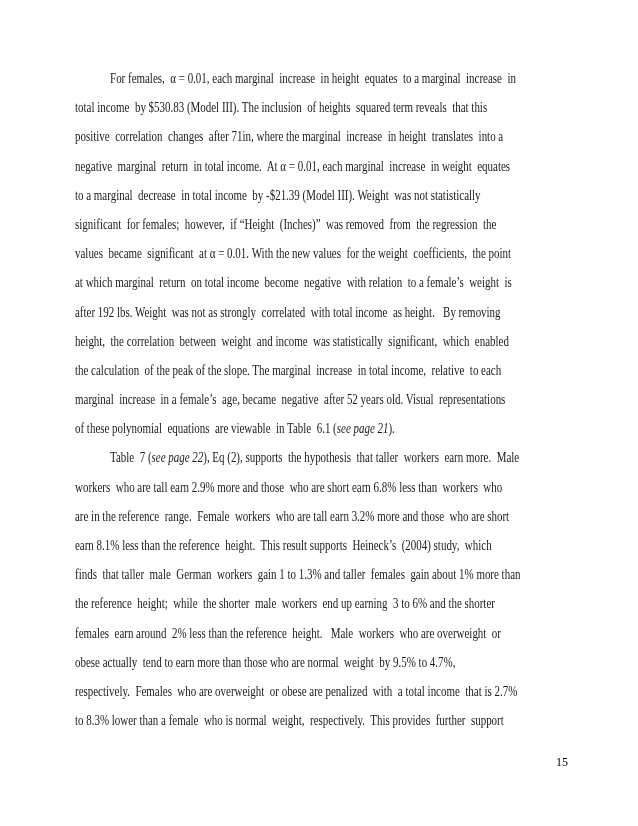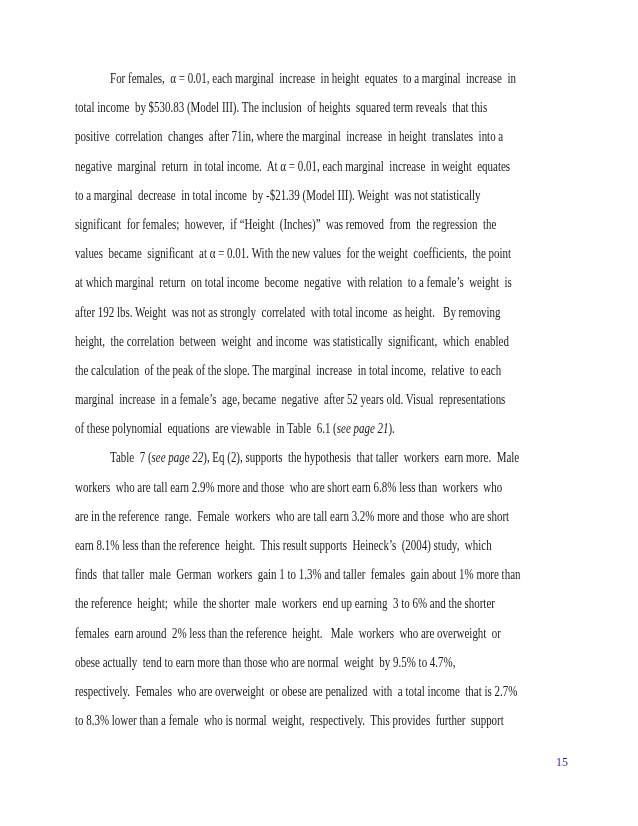--- a/index.html
+++ b/index.html
@@ -33,21 +33,21 @@
     letter-spacing: 0px;
   }
   .line.indent { padding-left: 48px; }
   .i { font-style: italic; }
   .page-number {
     position: absolute;
     right: 70px;
     top: 754px;
     font-size: 12px;
     line-height: 16px;
-    color: #4c1d95;
+    color: #000000;
   }
 </style>
 </head>
 <body>
 
 <div class="page">
   <div class="body-text">
       <div class="line indent"><span>For females,  α = 0.01, each marginal  increase  in height  equates  to a marginal  increase  in</span></div>
       <div class="line"><span>total income  by $530.83 (Model III). The inclusion  of heights  squared term reveals  that this</span></div>
       <div class="line"><span>positive  correlation  changes  after 71in, where the marginal  increase  in height  translates  into a</span></div>

